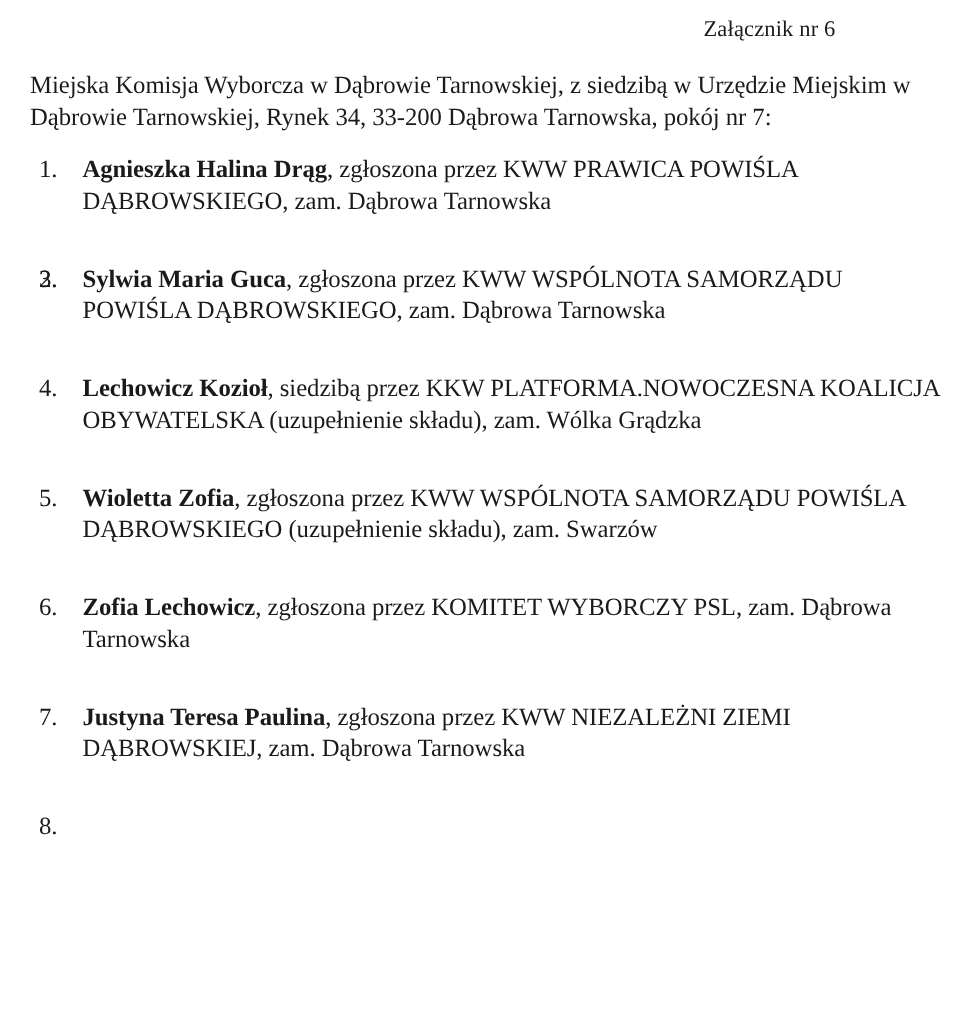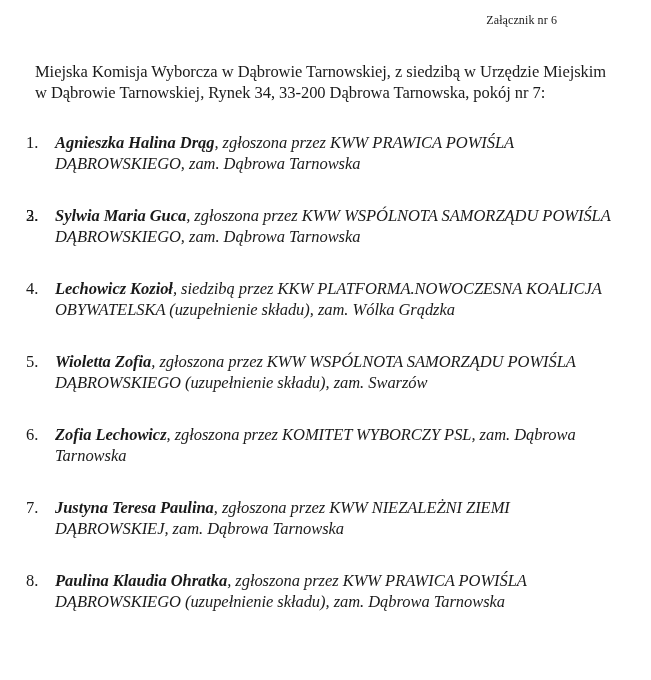--- a/index.html
+++ b/index.html
@@ -23,28 +23,28 @@
     height: 680px;
     box-sizing: border-box;
     padding: 0;
   }
 
   
   .annex-line {
     margin: 0;
     padding: 11px 94px 0 0;
     text-align: right;
-    font-size: 12px;
+    font-size: 15px;
     line-height: 18px;
     letter-spacing: 0.1px;
   }
 
   
   .intro {
-    margin: 15px;
+    margin: 0;
     padding: 17px 26px 0 20px;
     font-size: 16.5px;
     line-height: 21px;
     text-align: left;
     letter-spacing: -0.05px;
   }
 
   
   ol.members {
     list-style: none;
@@ -69,21 +69,20 @@
     position: absolute;
     left: 26px;
     top: 0;
     width: 22px;
     text-align: left;
     font-size: 16.5px;
     line-height: 21px;
   }
   .item-text {
     display: block;
-    font-style: italic;
   }
   .member-name {
     font-weight: bold;
   }
 </style>
 </head>
 <body>
 
 <div class="page">
 
@@ -122,18 +121,17 @@
       <span class="item-text"><span class="member-name">Zofia Lechowicz</span><span>, zgłoszona przez KOMITET WYBORCZY PSL, zam. Dąbrowa Tarnowska</span></span>
     </li>
 
     <li>
       <span class="item-number">7.</span>
       <span class="item-text"><span class="member-name">Justyna Teresa Paulina</span><span>, zgłoszona przez KWW NIEZALEŻNI ZIEMI DĄBROWSKIEJ, zam. Dąbrowa Tarnowska</span></span>
     </li>
 
     <li>
       <span class="item-number">8.</span>
-      <span class="item-text"><span class="member-name">Paulina Klaudia Ohratka</span><span>, zgłoszona przez KWW PRAWICA POWIŚLA DĄBROWSKIEGO (uzupełnienie składu), zam. Dąbrowa Tarnowska</span></span>
     </li>
 
   </ol>
 
 </div>
 
 </body></html>

